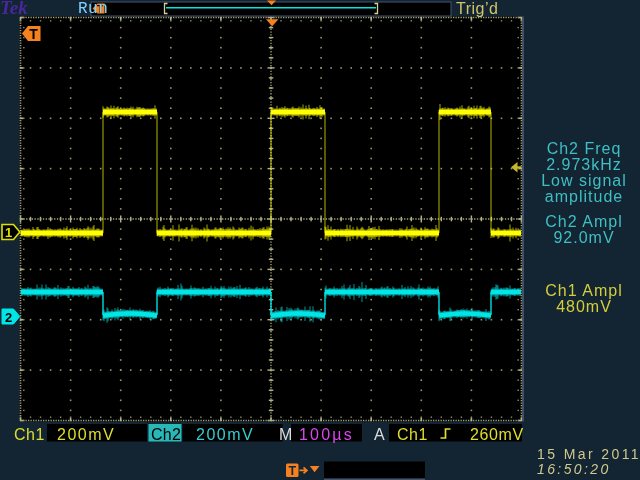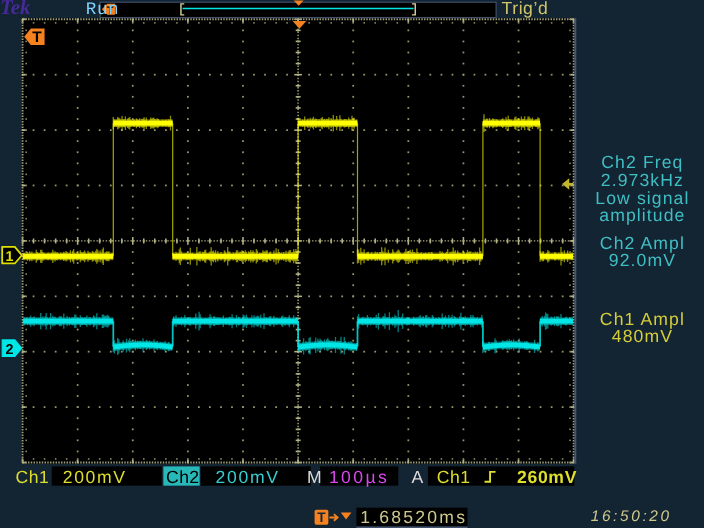--- a/index.html
+++ b/index.html
@@ -1158,15 +1158,15 @@
     <div style="position:absolute;left:525px;top:281.5px;width:118px;text-align:center;color:#d4ce3a;font-family:Liberation Sans, sans-serif;font-size:16px;letter-spacing:1px;white-space:nowrap;">Ch1 Ampl</div>
     <div style="position:absolute;left:525px;top:297.5px;width:118px;text-align:center;color:#d4ce3a;font-family:Liberation Sans, sans-serif;font-size:16px;letter-spacing:1px;white-space:nowrap;">480mV</div>
     <div style="position:absolute;left:14px;top:425.5px;color:#dede2e;font-family:Liberation Sans, sans-serif;font-size:16px;letter-spacing:0.5px;font-weight:normal;white-space:nowrap;">Ch1</div>
     <div style="position:absolute;left:57px;top:425.5px;color:#dede2e;font-family:Liberation Sans, sans-serif;font-size:16px;letter-spacing:1.5px;font-weight:normal;white-space:nowrap;">200mV</div>
     <div style="position:absolute;left:151px;top:425.5px;color:#000;font-family:Liberation Sans, sans-serif;font-size:16px;letter-spacing:0.3px;font-weight:normal;white-space:nowrap;">Ch2</div>
     <div style="position:absolute;left:196px;top:425.5px;color:#35cdd1;font-family:Liberation Sans, sans-serif;font-size:16px;letter-spacing:1.5px;font-weight:normal;white-space:nowrap;">200mV</div>
     <div style="position:absolute;left:279px;top:425.5px;color:#dcdcdc;font-family:Liberation Sans, sans-serif;font-size:16px;letter-spacing:0px;font-weight:normal;white-space:nowrap;">M</div>
     <div style="position:absolute;left:299px;top:425.5px;color:#d946ef;font-family:Liberation Sans, sans-serif;font-size:16px;letter-spacing:2.2px;font-weight:normal;white-space:nowrap;">100µs</div>
     <div style="position:absolute;left:374px;top:425.5px;color:#dcdcdc;font-family:Liberation Sans, sans-serif;font-size:16px;letter-spacing:0px;font-weight:normal;white-space:nowrap;">A</div>
     <div style="position:absolute;left:397px;top:425.5px;color:#dede2e;font-family:Liberation Sans, sans-serif;font-size:16px;letter-spacing:0.5px;font-weight:normal;white-space:nowrap;">Ch1</div>
-    <div style="position:absolute;left:470px;top:425.5px;color:#dede2e;font-family:Liberation Sans, sans-serif;font-size:16px;letter-spacing:0.6px;font-weight:bold;white-space:nowrap;">260mV</div>
-    <div style="position:absolute;left:327.5px;top:461.5px;color:#cfc98c;font-family:Liberation Sans, sans-serif;font-size:16px;letter-spacing:2px;font-weight:normal;white-space:nowrap;">1.68520ms</div>
+    <div style="position:absolute;left:470px;top:425.5px;color:#dede2e;font-family:Liberation Sans, sans-serif;font-size:16px;letter-spacing:0.6px;font-weight:normal;white-space:nowrap;">260mV</div>
+    <div style="position:absolute;left:537px;top:446px;color:#cfc98c;font-family:Liberation Sans, sans-serif;font-size:14px;letter-spacing:2.4px;font-weight:normal;white-space:nowrap;">15 Mar 2011</div>
     <div style="position:absolute;left:537px;top:461px;color:#cfc98c;font-family:Liberation Sans, sans-serif;font-size:14px;letter-spacing:2.4px;font-weight:normal;white-space:nowrap;font-style:italic;">16:50:20</div>
   </div>
 </body></html>

